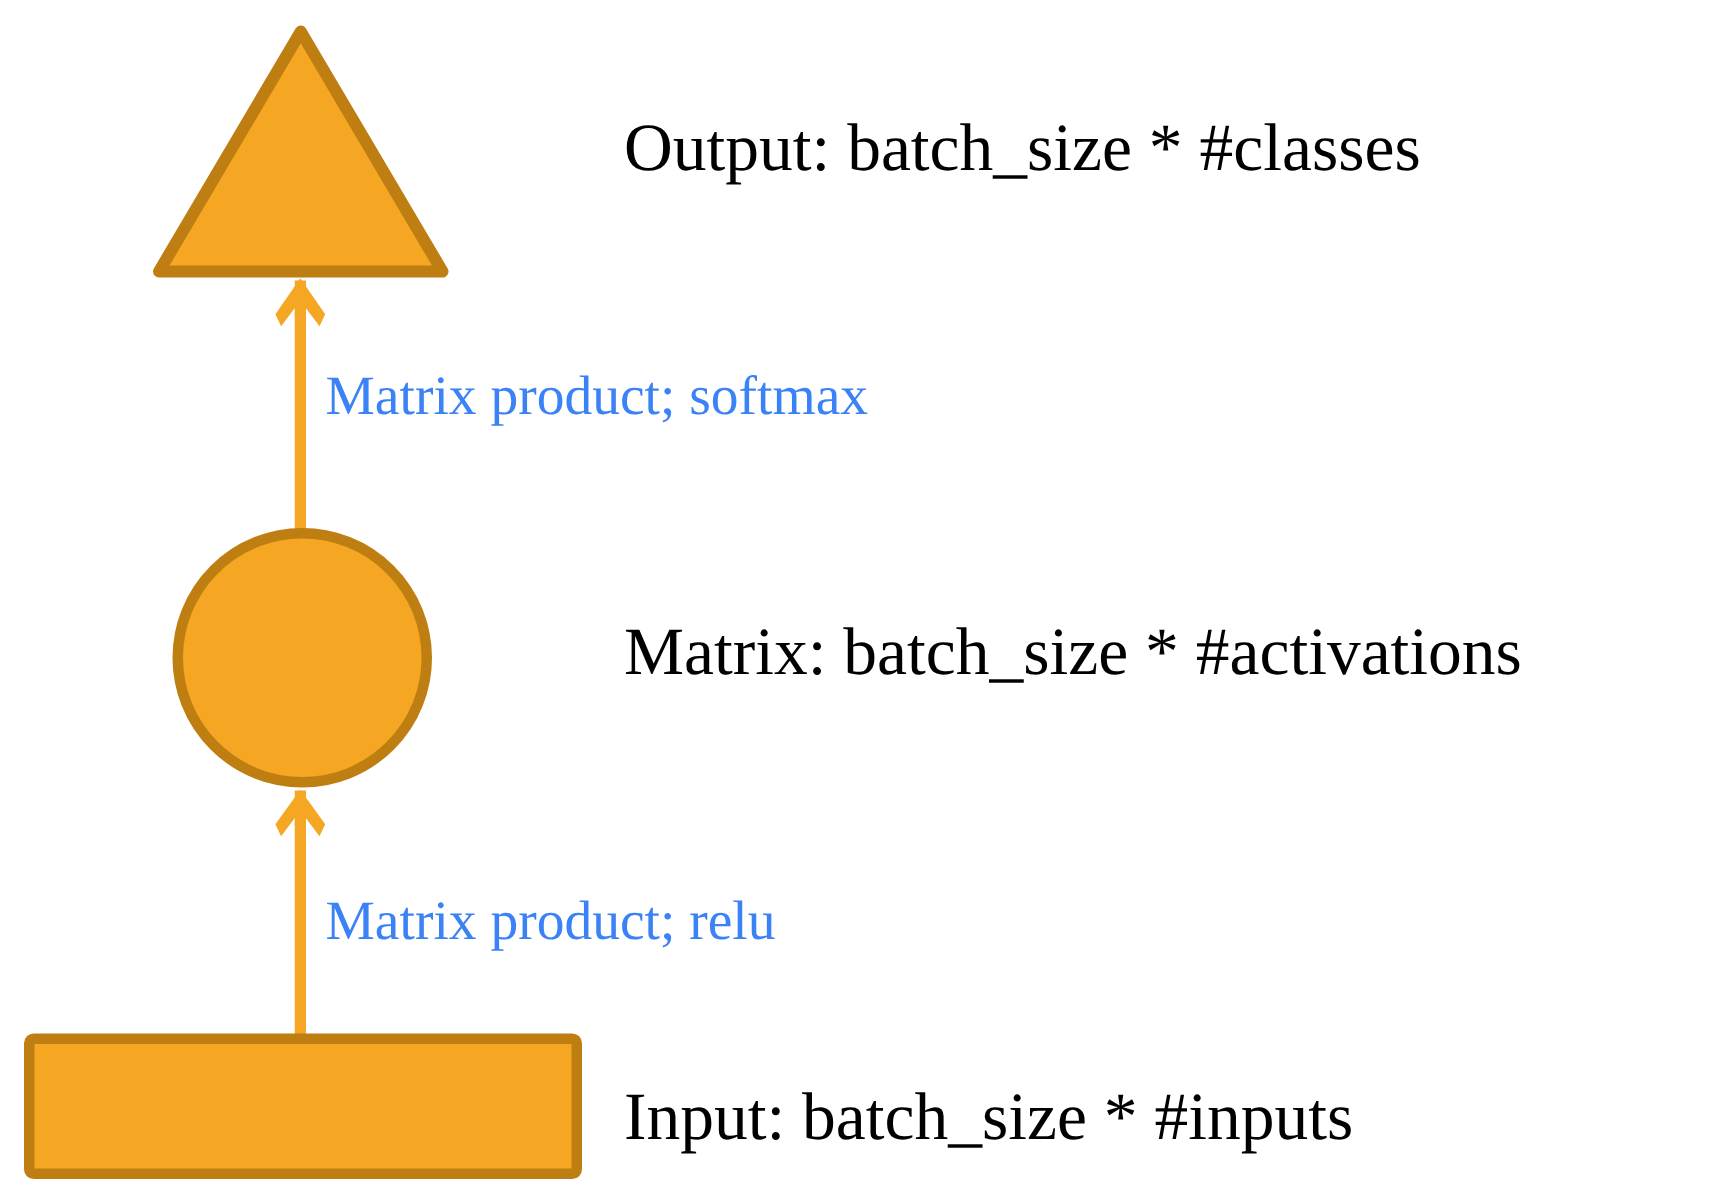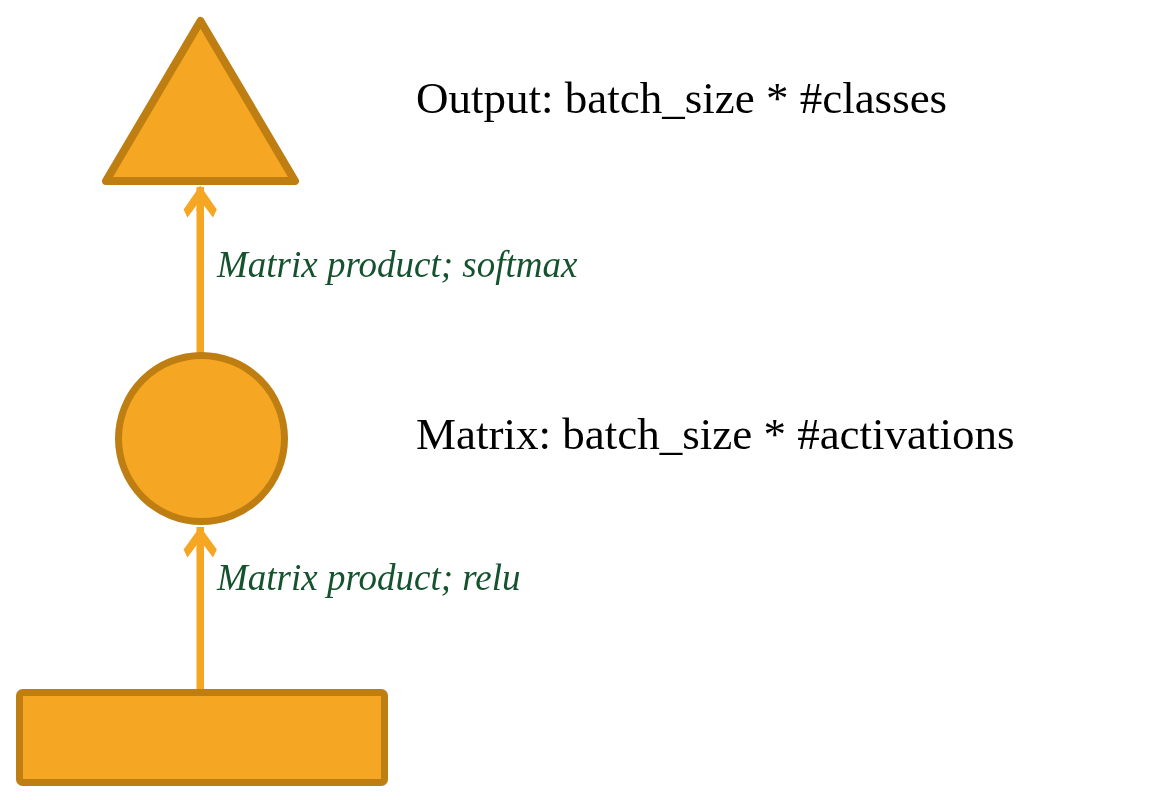--- a/index.html
+++ b/index.html
@@ -34,31 +34,30 @@
     font-style: normal;
     font-weight: normal;
     color: #000000;
     white-space: nowrap;
     line-height: 1;
   }
   .edge-label {
     position: absolute;
     font-family: "Liberation Serif", "DejaVu Serif", serif;
     font-size: 37px;
-    font-style: italic;
     font-weight: normal;
-    color: #14532d;
+    color: #3b82f6;
     white-space: nowrap;
     line-height: 1;
   }
   #label-output  { left: 416px; top: 76px; }
   #label-hidden  { left: 416px; top: 412px; }
   #label-input   { left: 416px; top: 722px; }
   #label-edge-top    { left: 217px; top: 246px; }
-  #label-edge-bottom { left: 217px; top: 559px; text-align: right; }
+  #label-edge-bottom { left: 217px; top: 596px; text-align: right; }
 </style>
 </head>
 <body>
 
 <div id="canvas">
 
   <svg id="diagram-svg" viewBox="0 0 1152 800" xmlns="http://www.w3.org/2000/svg">
 
     <g>
 
@@ -92,14 +91,15 @@
   </svg>
 
   <div class="layer-label" id="label-output">Output: batch_size * #classes</div>
 
   <div class="edge-label" id="label-edge-top">Matrix product; softmax</div>
 
   <div class="layer-label" id="label-hidden">Matrix: batch_size * #activations</div>
 
   <div class="edge-label" id="label-edge-bottom">Matrix product; relu</div>
 
+  <div class="layer-label" id="label-input">Input: batch_size * #inputs</div>
 
 </div>
 
 </body></html>

